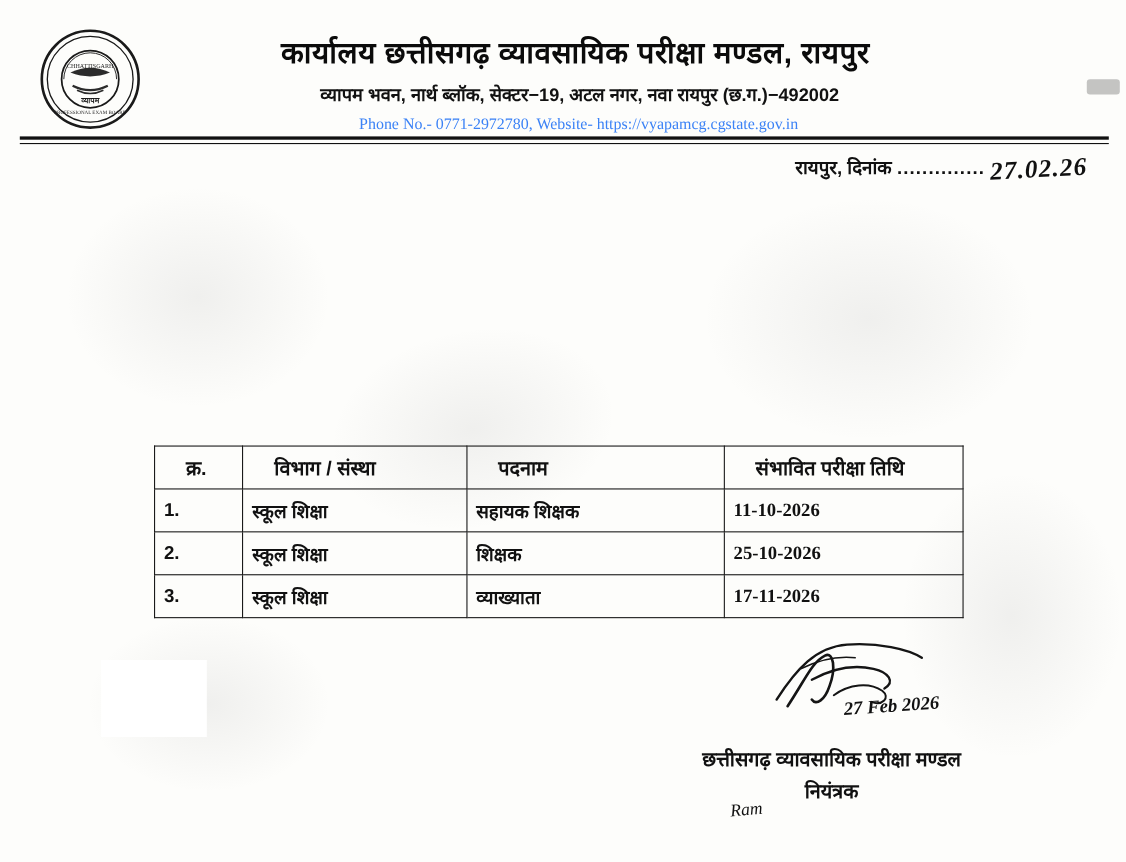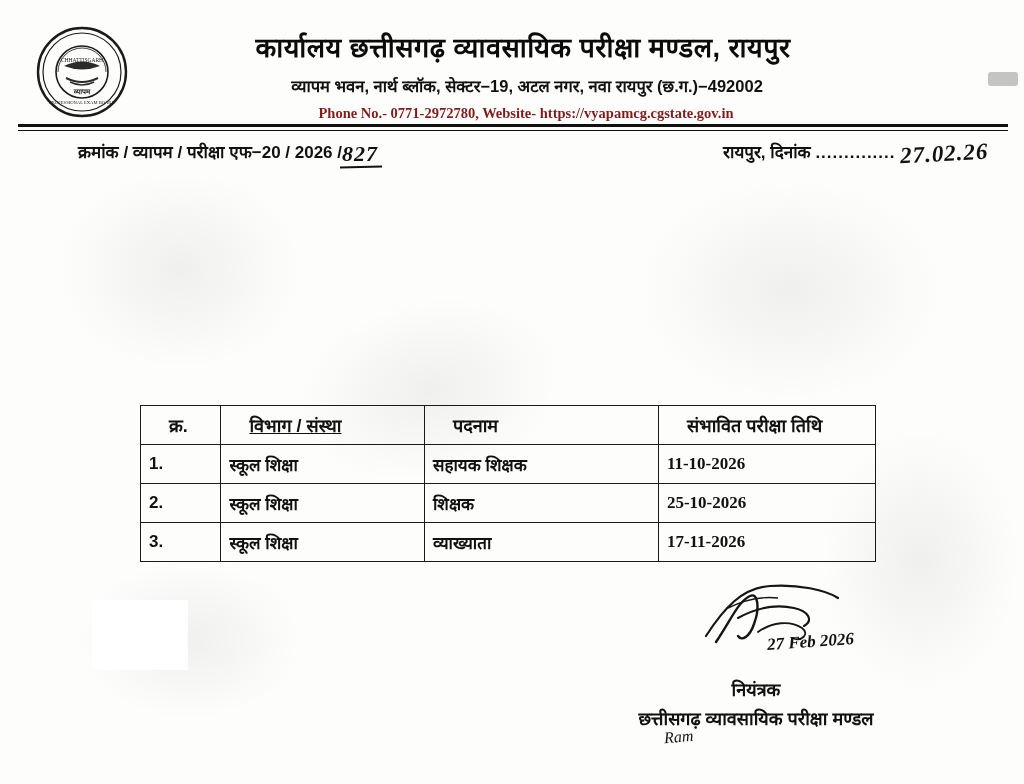--- a/index.html
+++ b/index.html
@@ -57,24 +57,24 @@
   }
   .org-addr {
     font-family: "Liberation Sans", sans-serif;
     font-weight: bold;
     font-size: 16.5px;
     margin: 9px 0 0 30px;
     color: #111;
   }
   .org-contact {
     font-family: "Liberation Serif", serif;
-    font-weight: bold;
+    font-weight: normal;
     font-size: 14.5px;
     margin: 8px 0 0 28px;
-    color: #7f1d1d;
+    color: #3b82f6;
   }
   .rule-thick {
     position: absolute;
     left: 18px; right: 16px;
     top: 124px;
     height: 3px;
     background: #111;
   }
   .rule-thin {
     position: absolute;
@@ -176,21 +176,21 @@
   }
   table.main th {
     text-align: left;
     font-size: 18px;
     padding-left: 28px;
   }
   table.main th.c-date, table.main td.c-date {
     text-align: left;
   }
   .col-sn  { width: 52px; text-align: left; }
-  .col-dep { width: 210px; text-decoration: underline; }
+  .col-dep { width: 210px; }
   .col-post{ width: 250px; }
   .col-date{ width: 224px; }
   td.c-date {
     font-family: "Liberation Serif", serif;
     font-weight: normal;
     font-size: 17px;
   }
   td.c-sn { font-weight: bold; }
   .indent { padding-left: 4px; }
 
@@ -280,23 +280,20 @@
 
     <div class="org-title">कार्यालय छत्तीसगढ़ व्यावसायिक परीक्षा मण्डल, रायपुर</div>
     <div class="org-addr">व्यापम भवन, नार्थ ब्लॉक, सेक्टर−19, अटल नगर, नवा रायपुर (छ.ग.)−492002</div>
     <div class="org-contact">Phone No.- 0771-2972780, Website- https://vyapamcg.cgstate.gov.in</div>
   </div>
 
   <div class="rule-thick"></div>
   <div class="rule-thin"></div>
 
   <div class="refline">
-    <div class="ref-left">
-      <span>क्रमांक / व्यापम / परीक्षा एफ−20 / 2026 /</span><span class="ref-num-hand">827</span>
-    </div>
     <div class="ref-right">
       <span>रायपुर, दिनांक</span>
       <span class="date-dots">..............</span><span class="date-hand">27.02.26</span>
     </div>
   </div>
 
 
   <div class="tbl-wrap">
     <table class="main">
       <thead>
@@ -340,21 +337,21 @@
         <path d="M18 64 C 34 40, 40 24, 52 18 C 60 14, 62 30, 56 46 C 52 58, 44 64, 40 58" fill="none" stroke="#151515" stroke-width="2.4" stroke-linecap="round"></path>
         <path d="M40 40 C 58 30, 78 26, 96 30 C 110 33, 116 42, 106 48" fill="none" stroke="#151515" stroke-width="2.1" stroke-linecap="round"></path>
         <path d="M60 54 C 74 44, 92 42, 104 50 C 112 56, 104 64, 94 60" fill="none" stroke="#151515" stroke-width="1.8" stroke-linecap="round"></path>
         <path d="M30 30 C 46 22, 62 18, 80 20" fill="none" stroke="#151515" stroke-width="1.4"></path>
       </svg>
     </div>
 
     <div class="sig-date">27 Feb 2026</div>
 
     <div class="sig-lines">
+      <div>छत्तीसगढ़ व्यावसायिक परीक्षा मण्डल</div>
       <div>नियंत्रक</div>
-      <div>छत्तीसगढ़ व्यावसायिक परीक्षा मण्डल</div>
     </div>
 
     <div class="sig-scrawl">Ram</div>
   </div>
 
   <div class="corner-mark"></div>
 </div>
 
 </body></html>

